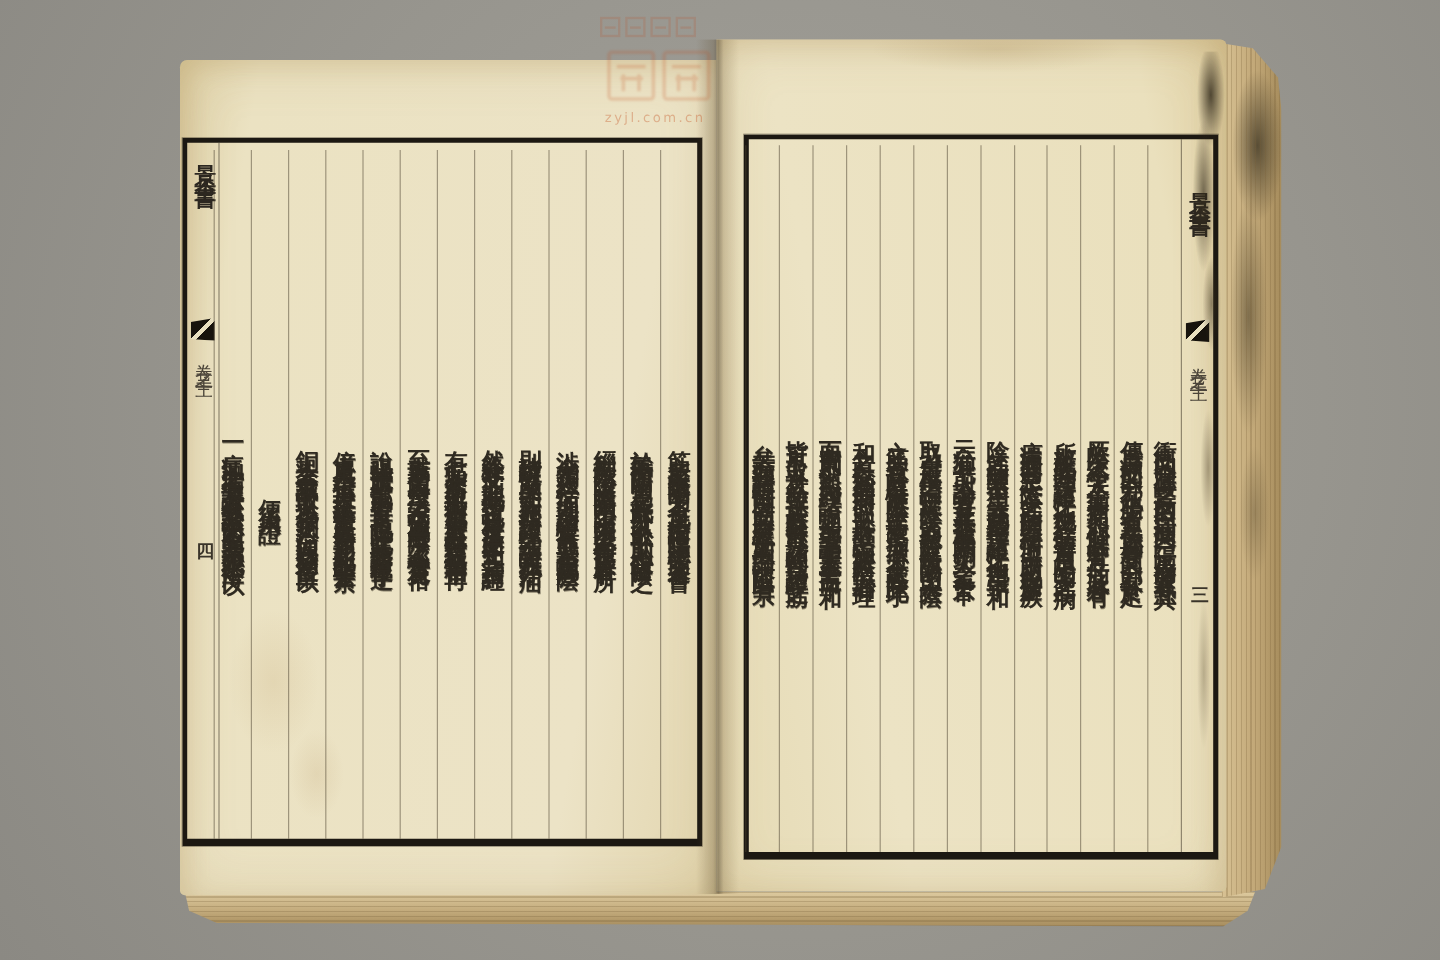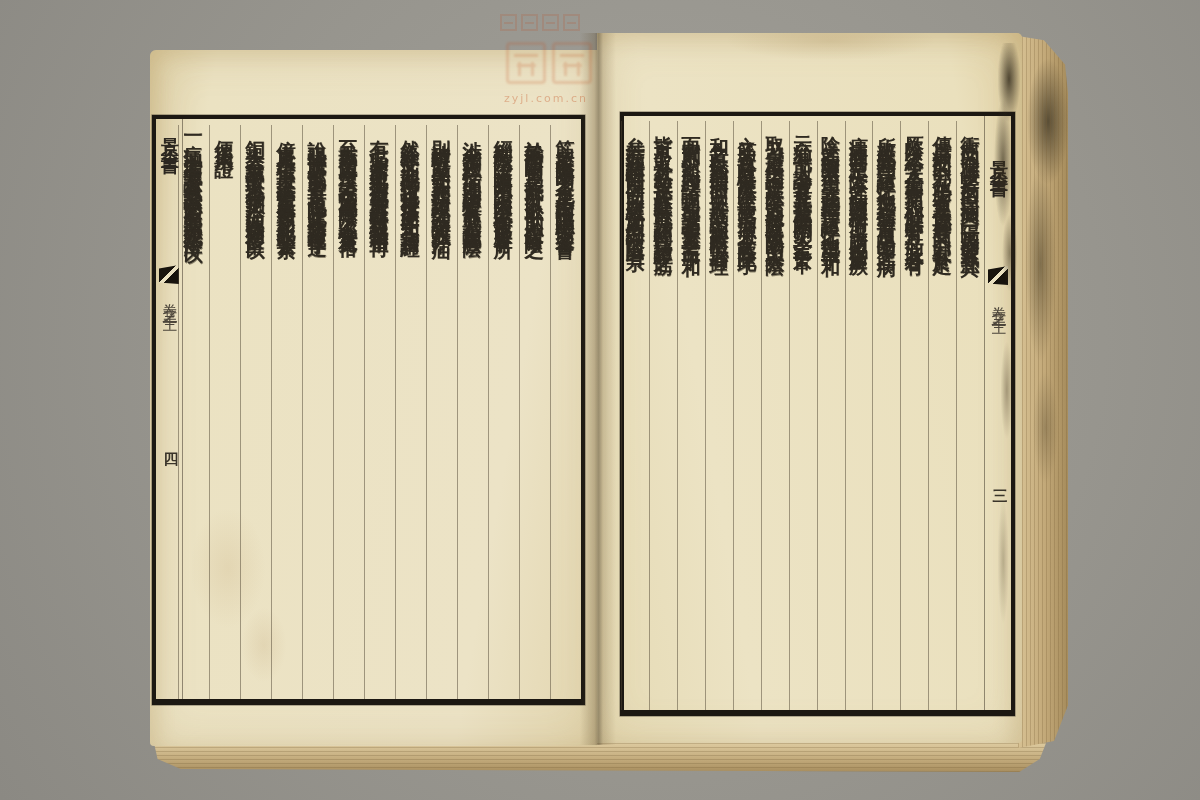--- a/index.html
+++ b/index.html
@@ -1,15 +1,15 @@
 <!DOCTYPE html>
 <html><head>
 <meta charset="utf-8">
 <style>
-  * { margin:0; padding:0; box-sizing:border-box; }
+  * { margin:0; padding:0; box-sizing:border-box;text-align:center; }
   html,body { width:1200px; height:800px; overflow:hidden; }
   body {
     font-family:"DejaVu Serif","Liberation Serif",serif;
     background: radial-gradient(circle at 55% 42%, #a3a19a 0%, #97958e 55%, #8b8983 100%);
     position:relative;
   }
   .photo { position:absolute; inset:0; }
 
   
   .edge-stack-right {

